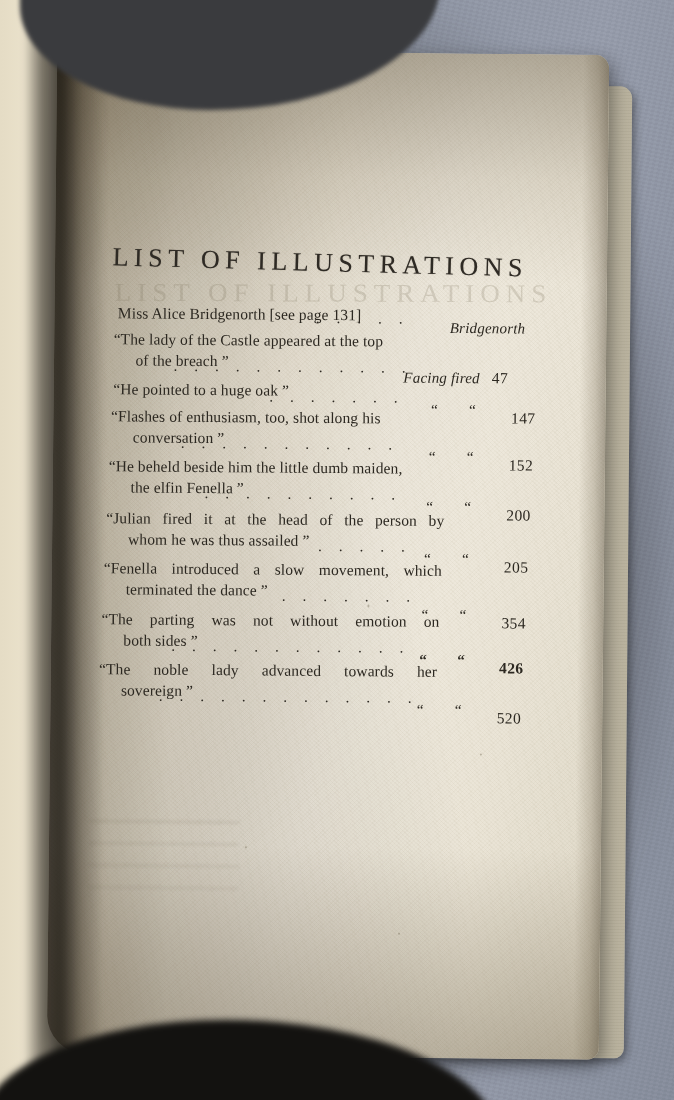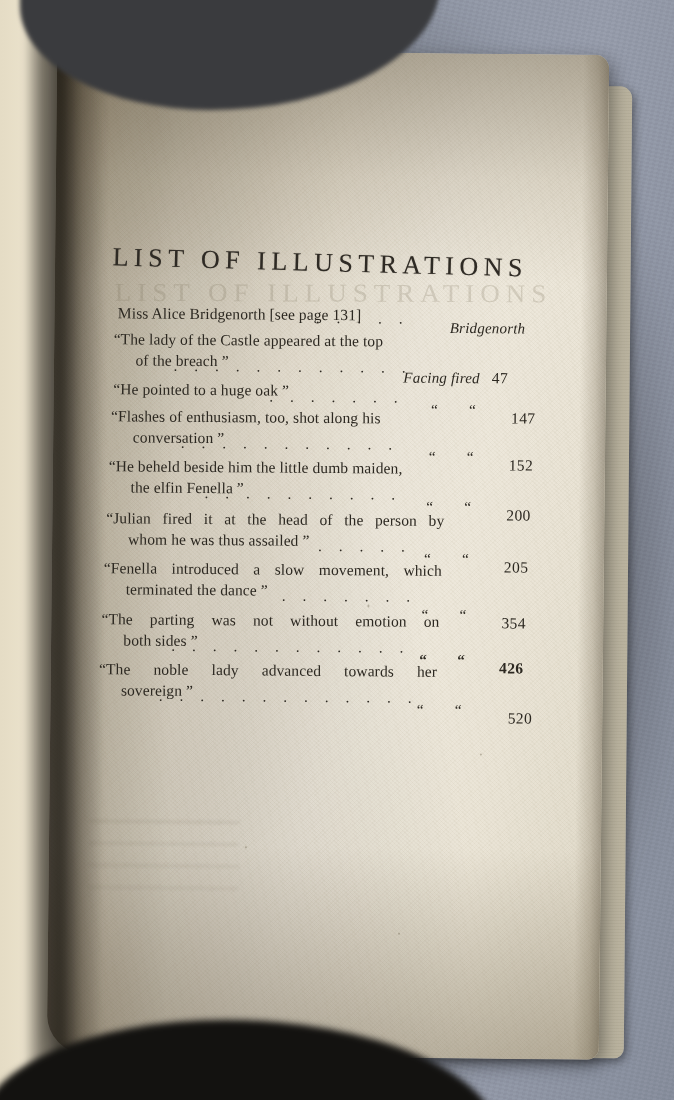--- a/index.html
+++ b/index.html
@@ -350,21 +350,21 @@
             </div>
             <div class="leaders" style="left: 110px; top: 26px;">. . . . . . . . . . . .</div>
             <div class="right-col" style="left: 358px; top: 38px; font-weight: bold;"><span class="ditto" style="display: inline-block; width: 38px;">“</span><span class="ditto" style="display: inline-block; width: 40px;">“</span><span class="pagenum" style="margin-left: 2px; position: relative; top: 8px;">426</span></div>
           </div>
           <div class="entry" style="position: absolute; left: 0px; top: 356px; width: 520px;">
             <div class="entry-lines" style="left: 38px;">
               <div class="entry-line justify">“The noble lady advanced towards her</div>
               <div class="entry-line indent">sovereign ”</div>
             </div>
             <div class="leaders" style="left: 98px; top: 26px;">. . . . . . . . . . . . .</div>
-            <div class="right-col" style="left: 356px; top: 38px;"><span class="ditto" style="display: inline-block; width: 38px;">“</span><span class="ditto" style="display: inline-block; width: 40px;">“</span><span class="pagenum" style="margin-left: 13px; position: relative; top: 8px;">520</span></div>
+            <div class="right-col" style="left: 356px; top: 38px;"><span class="ditto" style="display: inline-block; width: 38px;">“</span><span class="ditto" style="display: inline-block; width: 40px;">“</span><span class="pagenum" style="margin-left: 2px; position: relative; top: 8px;">520</span></div>
           </div>
         </div>
     </div>
 
     <div class="fore-edge"></div>
   </div>
 
   <div class="gutter"></div>
   <div class="gutter-top-curve"></div>
   <div class="gutter-bottom-curve"></div>

